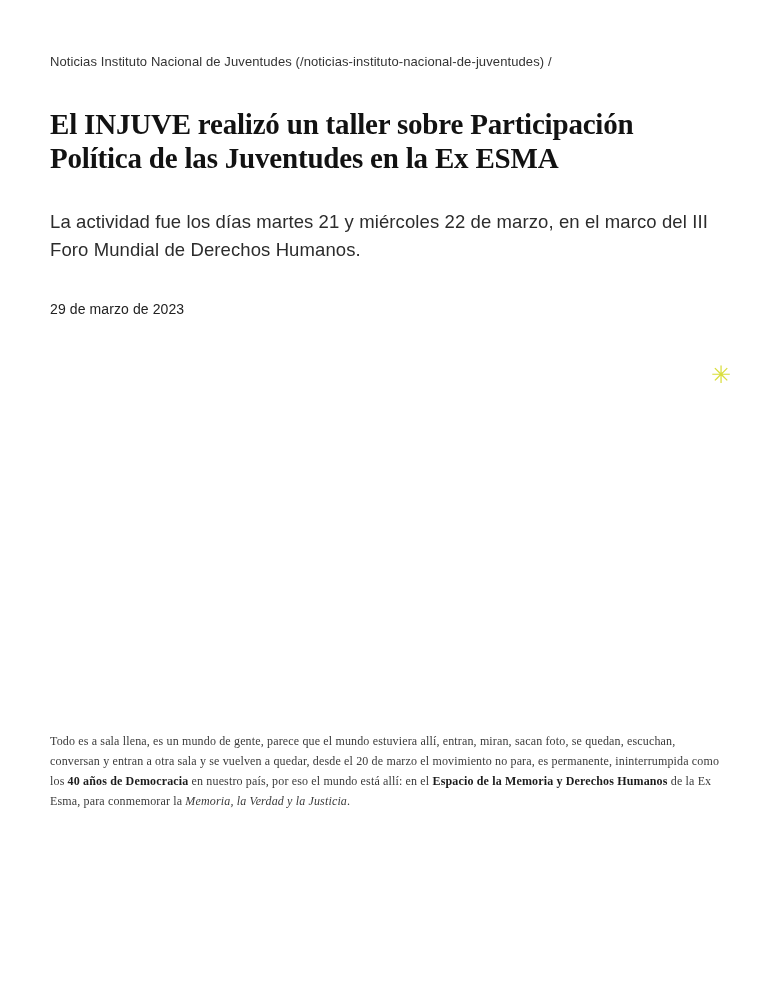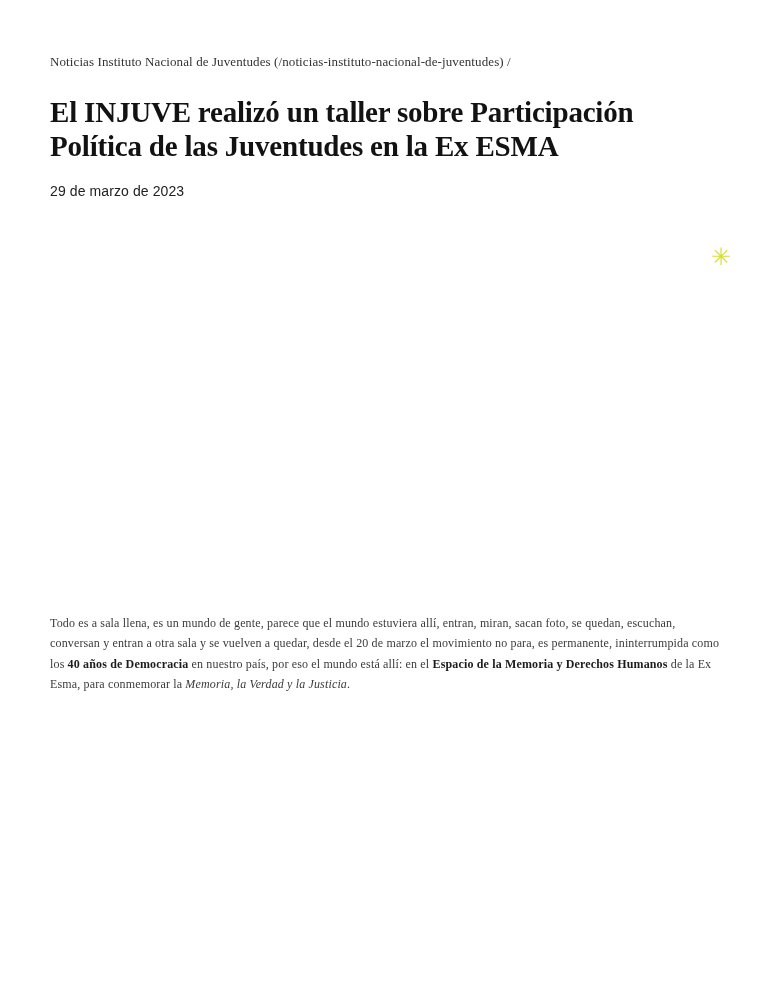--- a/index.html
+++ b/index.html
@@ -15,37 +15,36 @@
     width: 773px;
     min-height: 1000px;
     padding: 54px 50px 40px 50px;
     position: relative;
     background: #ffffff;
   }
   .breadcrumb {
     font-size: 13px;
     line-height: 1.3;
     color: #333333;
-    margin-bottom: 24px;
+    margin-bottom: 36px;
     letter-spacing: 0.1px;
-    font-family: Liberation Serif, serif;
   }
   .breadcrumb a {
     color: #333333;
     text-decoration: none;
     cursor: pointer;
   }
   h1.title {
     font-family: "Liberation Serif", serif;
     font-weight: 700;
     font-size: 29px;
     line-height: 1.18;
     color: #121212;
     letter-spacing: -0.2px;
-    margin-bottom: 20px;
+    margin-bottom: 33px;
     max-width: 680px;
   }
   .subtitle {
     font-size: 18.5px;
     line-height: 1.52;
     color: #2c2c2c;
     margin-bottom: 36px;
     max-width: 660px;
     letter-spacing: 0.1px;
   }
@@ -88,20 +87,21 @@
 <body>
 
 <div class="page">
 
   <nav class="breadcrumb">
     <a>Noticias Instituto Nacional de Juventudes (/noticias-instituto-nacional-de-juventudes)</a><span> /</span>
   </nav>
 
   <h1 class="title">El INJUVE realizó un taller sobre Participación Política de las Juventudes en la Ex ESMA</h1>
 
+  <p class="subtitle">La actividad fue los días martes 21 y miércoles 22 de marzo, en el marco del III Foro Mundial de Derechos Humanos.</p>
 
   <div class="date">29 de marzo de 2023</div>
 
   <div class="figure">
     <span class="spinner">✳</span>
   </div>
 
   <p class="body-text">
     <span>Todo es a sala llena, es un mundo de gente, parece que el mundo estuviera allí, entran, miran, sacan foto, se quedan, escuchan, conversan y entran a otra sala y se vuelven a quedar, desde el 20 de marzo el movimiento no para, es permanente, ininterrumpida como los </span><b>40 años de Democracia</b><span> en nuestro país, por eso el mundo está allí: en el </span><b>Espacio de la Memoria y Derechos Humanos</b><span> de la Ex Esma, para conmemorar la </span><i>Memoria, la Verdad y la Justicia</i><span>.</span>
   </p>

